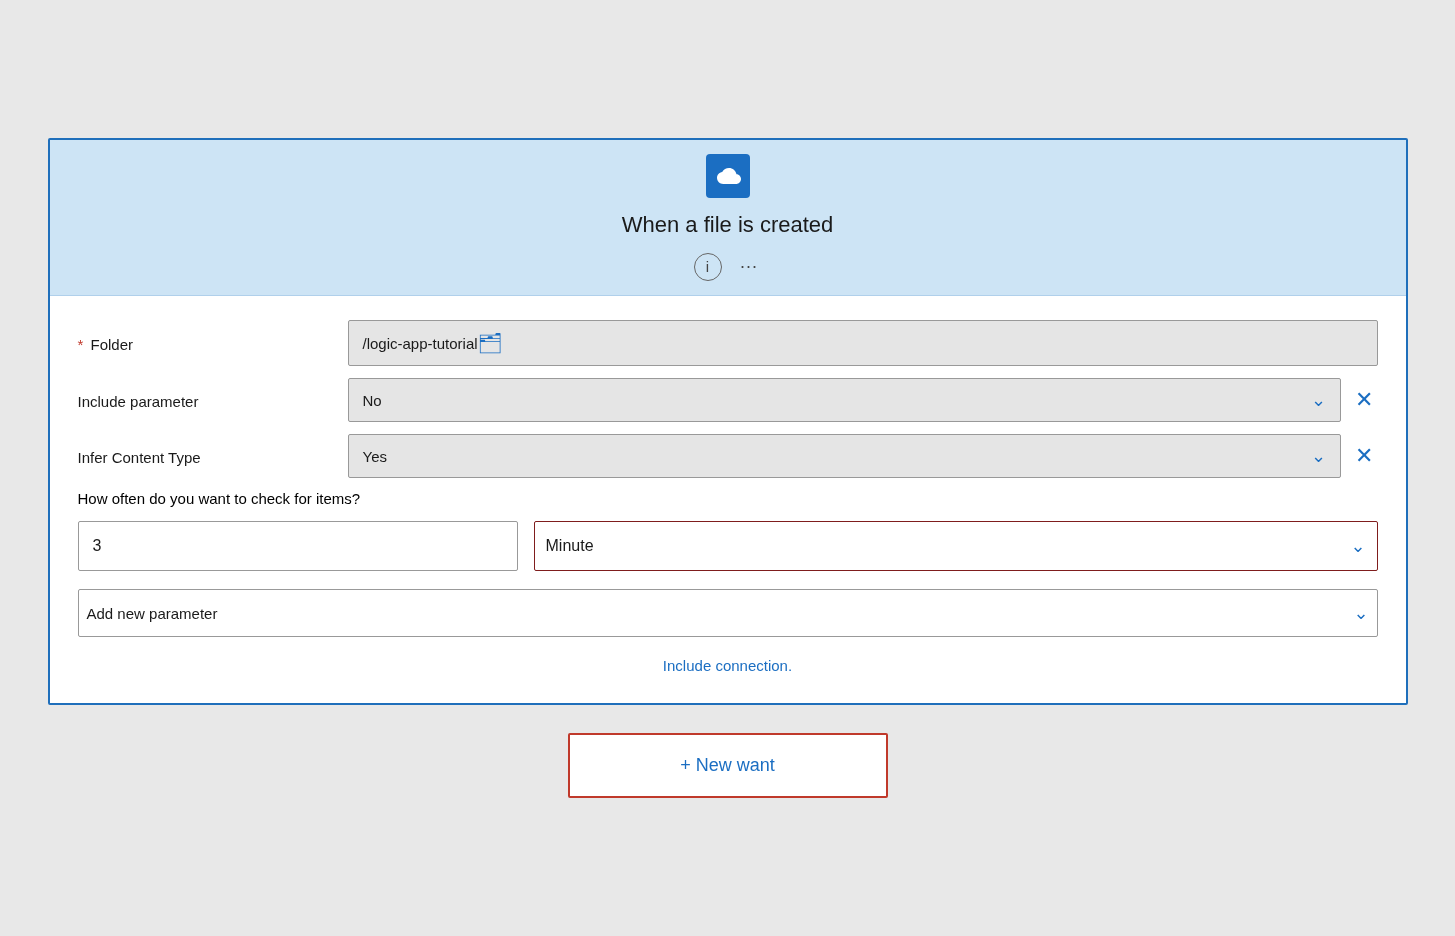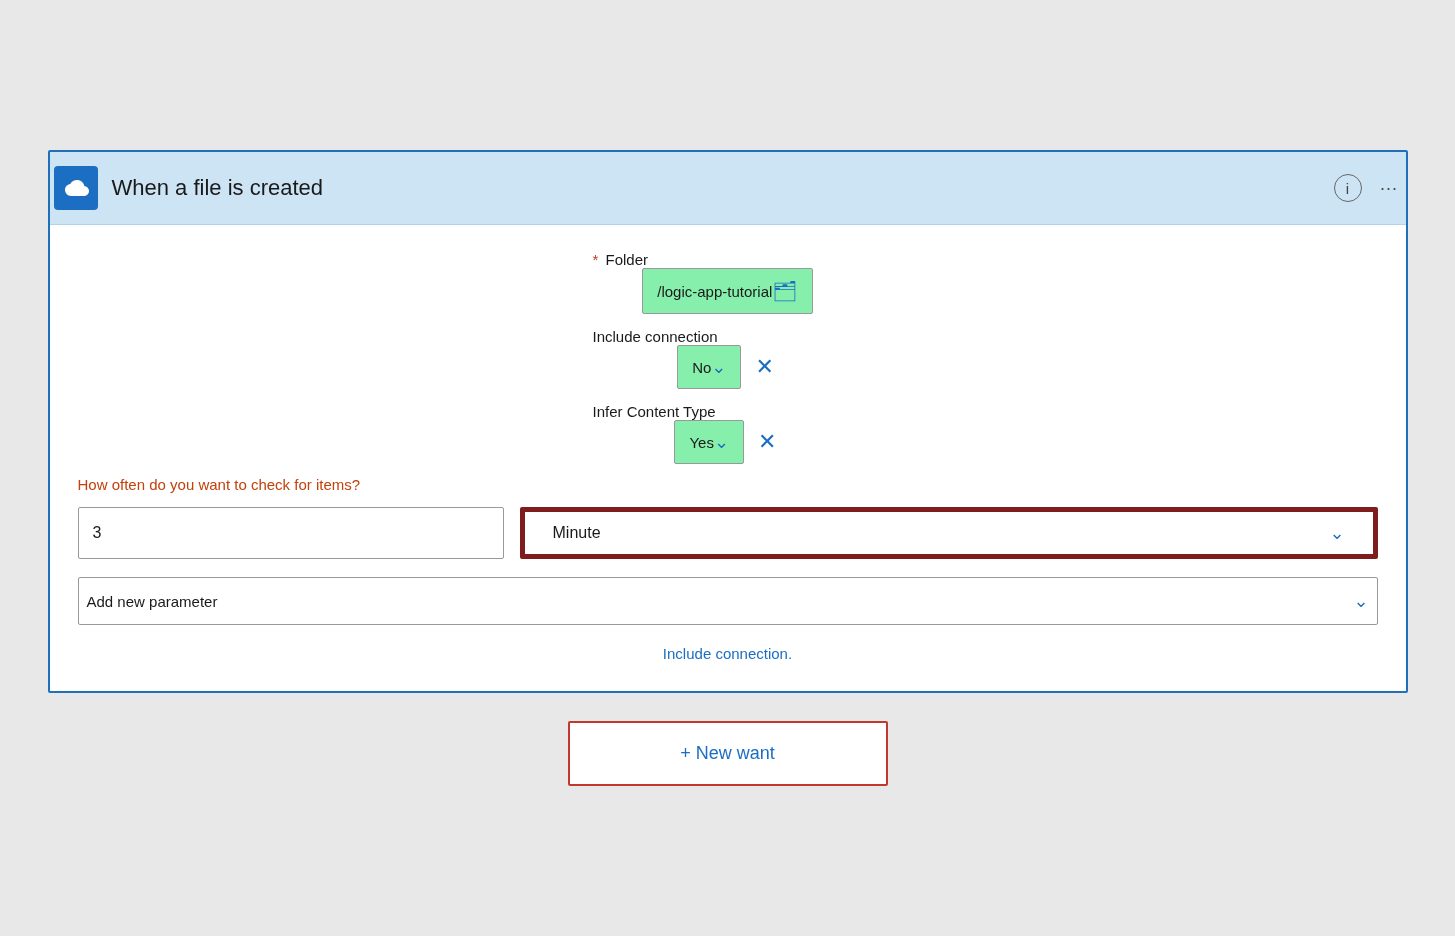--- a/index.html
+++ b/index.html
@@ -22,23 +22,24 @@
     .card {
       width: 100%;
       border: 2px solid #1f6fbb;
       background: #fff;
       border-radius: 2px;
     }
     .card-header {
       background: #cde4f5;
       display: flex;
       align-items: center;
-      padding: 14px 4px;
+      padding: 14px 20px;
       border-bottom: 1px solid #b0d0eb;
       gap: 14px;
+      flex-direction: column;
     }
     .cloud-icon {
       width: 44px;
       height: 44px;
       background: #1b6ec2;
       border-radius: 4px;
       display: flex;
       align-items: center;
       justify-content: center;
       flex-shrink: 0;
@@ -76,21 +77,20 @@
       font-size: 15px;
     }
     .card-body {
       padding: 24px 28px 28px 28px;
     }
     .form-row {
       display: flex;
       align-items: center;
       margin-bottom: 12px;
       gap: 0;
-      flex-direction: column;
     }
     .form-label {
       width: 270px;
       font-size: 15px;
       color: #1a1a1a;
       flex-shrink: 0;
       padding-top: 2px;
     }
     .required-star {
       color: #c0392b;
@@ -102,21 +102,21 @@
       align-items: center;
       gap: 10px;
     }
     .input-box {
       flex: 1;
       border: 1px solid #999;
       border-radius: 2px;
       padding: 10px 14px;
       font-size: 15px;
       color: #1a1a1a;
-      background: #86efac;
+      background: #e5e5e5;
       display: flex;
       align-items: center;
       justify-content: space-between;
       min-height: 44px;
     }
     .input-box.text-input {
       justify-content: flex-start;
     }
     .dropdown-chevron {
       color: #1b6ec2;
@@ -132,43 +132,43 @@
       padding: 0 4px;
       flex-shrink: 0;
       line-height: 1;
     }
     .folder-icon {
       color: #1b6ec2;
       font-size: 20px;
     }
     .section-label {
       font-size: 15px;
-      color: #c2410c;
+      color: #000000;
       margin-bottom: 14px;
       margin-top: 8px;
     }
     .interval-row {
       display: flex;
       gap: 16px;
       margin-bottom: 18px;
     }
     .interval-input {
       flex: 1;
       border: 1px solid #999;
       border-radius: 2px;
       padding: 10px 14px;
       font-size: 16px;
       color: #1a1a1a;
       min-height: 50px;
     }
     .interval-dropdown {
       flex: 2;
-      border: 5px solid #7f1d1d;
-      border-radius: 2px;
-      padding: 10px 28px;
+      border: 1px solid #7f1d1d;
+      border-radius: 2px;
+      padding: 10px 11px;
       font-size: 16px;
       color: #1a1a1a;
       display: flex;
       align-items: center;
       justify-content: space-between;
       min-height: 50px;
       background: #fff;
     }
     .add-param-row {
       border: 1px solid #999;
@@ -234,21 +234,21 @@
         <div class="form-field">
           <div class="input-box text-input">
             <span>/logic-app-tutorial</span>
             <span class="folder-icon">🗂</span>
           </div>
         </div>
       </div>
 
       <div class="form-row">
         <div class="form-label">
-          <span>Include connection</span>
+          <span>Include parameter</span>
         </div>
         <div class="form-field">
           <div class="input-box">
             <span>No</span>
             <span class="dropdown-chevron">⌄</span>
           </div>
           <button class="clear-btn">✕</button>
         </div>
       </div>
 

